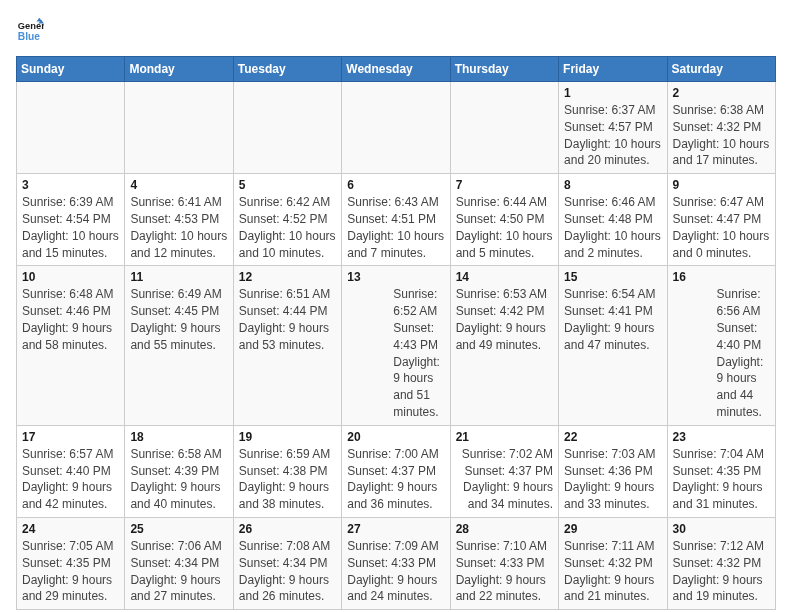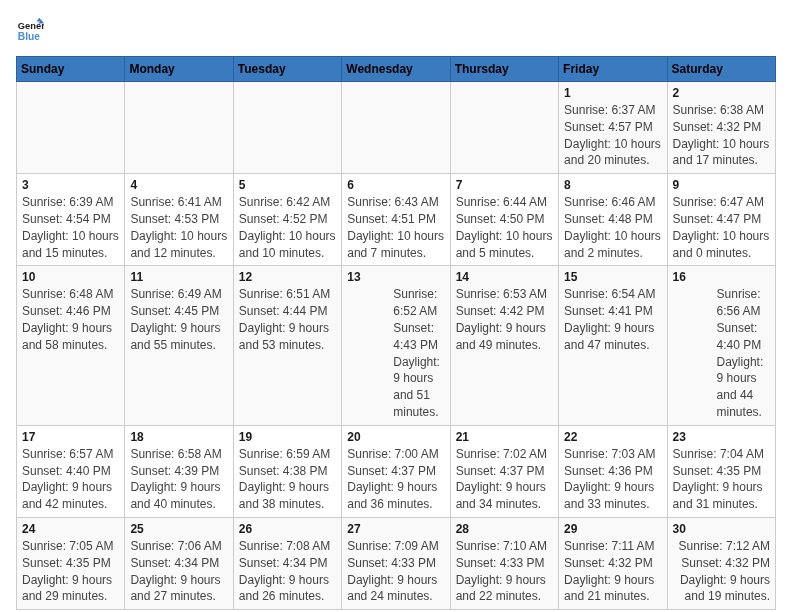--- a/index.html
+++ b/index.html
@@ -37,21 +37,21 @@
       font-size: 14px;
       color: #555;
     }
     table {
       width: 100%;
       border-collapse: collapse;
       table-layout: fixed;
     }
     thead th {
       background: #3a7abf;
-      color: #000000;
+      color: #ffffff;
       font-size: 12px;
       font-weight: bold;
       padding: 5px 4px;
       text-align: left;
       border: 1px solid #2a5fa0;
     }
     tbody td {
       border: 1px solid #ccc;
       vertical-align: top;
       padding: 4px 5px;
@@ -241,21 +241,21 @@
 Daylight: 9 hours and 38 minutes.</div>
         </td>
         <td>
           <span class="day-num">20</span>
           <div class="day-info" style="white-space: pre-line;">Sunrise: 7:00 AM
 Sunset: 4:37 PM
 Daylight: 9 hours and 36 minutes.</div>
         </td>
         <td>
           <span class="day-num">21</span>
-          <div class="day-info" style="white-space: pre-line;">Sunrise: 7:02 AM
+          <div class="day-info" style="white-space: pre-line; text-align: right;">Sunrise: 7:02 AM
 Sunset: 4:37 PM
 Daylight: 9 hours and 34 minutes.</div>
         </td>
         <td>
           <span class="day-num">22</span>
           <div class="day-info" style="white-space: pre-line;">Sunrise: 7:03 AM
 Sunset: 4:36 PM
 Daylight: 9 hours and 33 minutes.</div>
         </td>
         <td>
@@ -297,19 +297,19 @@
 Daylight: 9 hours and 22 minutes.</div>
         </td>
         <td>
           <span class="day-num">29</span>
           <div class="day-info" style="white-space: pre-line;">Sunrise: 7:11 AM
 Sunset: 4:32 PM
 Daylight: 9 hours and 21 minutes.</div>
         </td>
         <td>
           <span class="day-num">30</span>
-          <div class="day-info" style="white-space: pre-line; text-align: right;">Sunrise: 7:12 AM
+          <div class="day-info" style="white-space: pre-line;">Sunrise: 7:12 AM
 Sunset: 4:32 PM
 Daylight: 9 hours and 19 minutes.</div>
         </td>
       </tr>
     </tbody>
 </table>
 
 </body></html>

